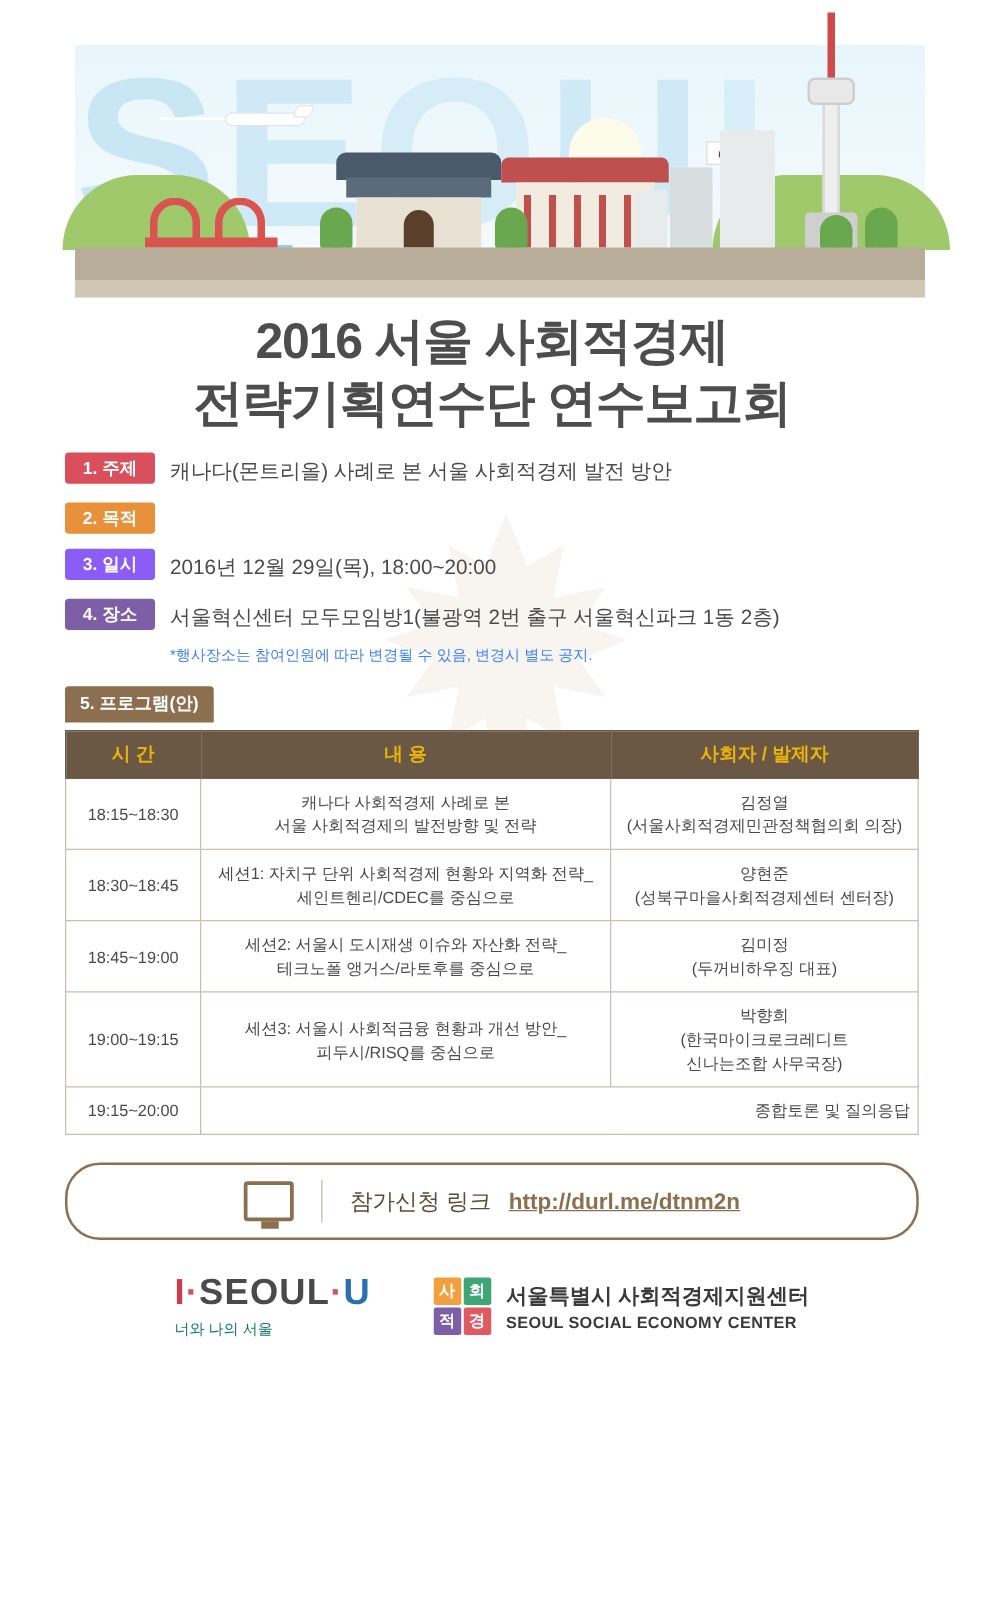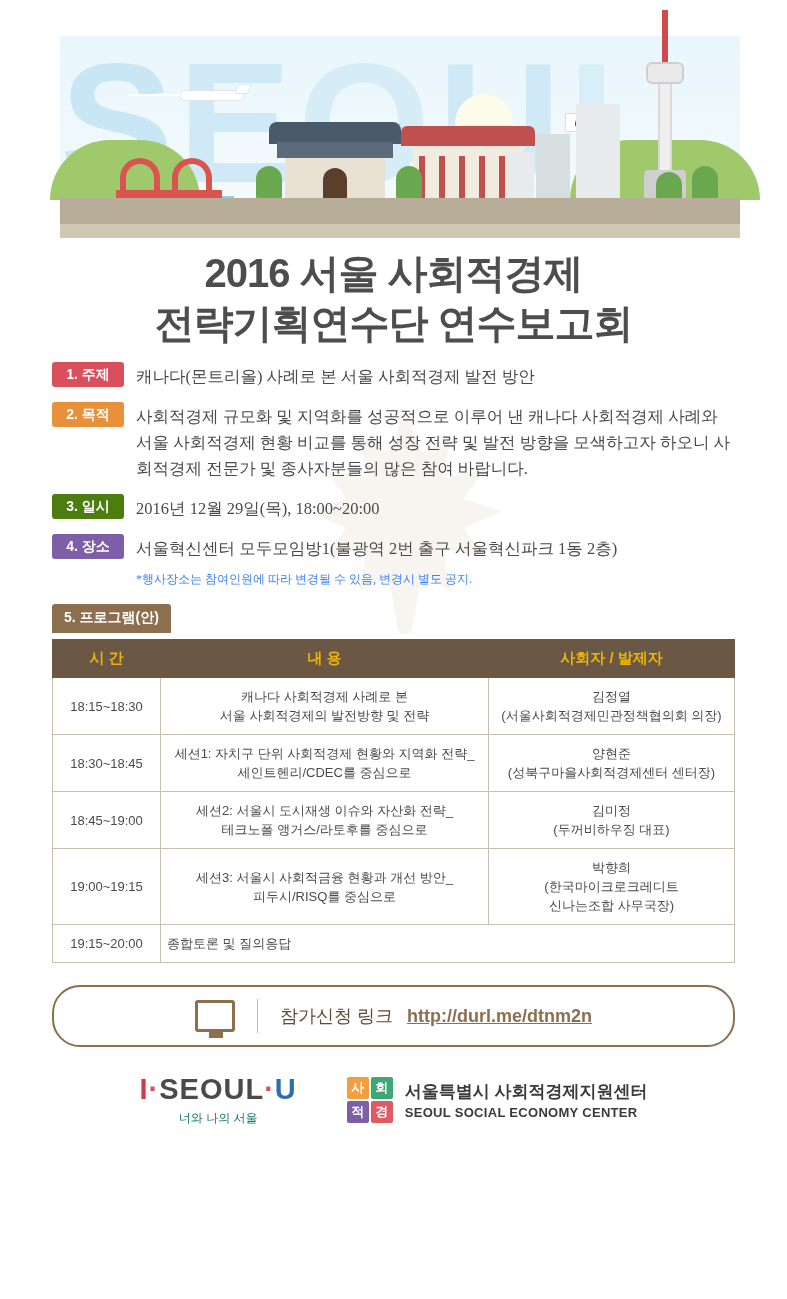--- a/index.html
+++ b/index.html
@@ -121,24 +121,24 @@
     color:#ffffff;
     font-size:14px;
     font-weight:bold;
     padding:4px 10px 5px 10px;
     border-radius:3px;
     margin-right:12px;
     line-height:16px;
   }
   .tag-1 { background:#d94f5c; }
   .tag-2 { background:#e8913a; }
-  .tag-3 { background:#4d7c0f; }
+  .tag-3 { background:#8b5cf6; }
   .tag-4 { background:#7f5ea8; }
 
-  .rtext { font-size:16.5px; line-height:26px; color:#4a4a4a; padding-top:2px;font-family:Liberation Serif, serif; }
+  .rtext { font-size:16.5px; line-height:26px; color:#4a4a4a; padding-top:2px; }
   .rtext .note { display:block; font-size:12px; color:#3b82f6; margin-top:4px; }
 
   
   .prog-tag-row { margin-bottom:6px; }
   .prog-tag {
     display:inline-block; background:#8c6f4e; color:#fff; font-size:14px; font-weight:bold;
     padding:5px 12px 6px 12px; border-radius:3px 3px 0 0;
   }
 
   
@@ -149,38 +149,38 @@
   table.program th {
     background:#6b5844; color:#eab308; font-size:15px; font-weight:bold;
     padding:9px 4px; border:1px solid #6b5844;
   }
   table.program td {
     border:1px solid #c9bfae; padding:9px 6px; text-align:center; line-height:19px;
   }
   table.program td.time { width:108px; font-size:13px; }
   table.program td.content-cell { width:328px; }
   table.program td.person { width:auto; }
-  table.program td.full { text-align:left; }
+  table.program td.full { text-align:right; }
 
   
   .linkbox {
     margin: 22px 52px 0 52px;
     border:2px solid #8c6f4e; border-radius:28px;
     height:62px; display:flex; align-items:center; justify-content:center;
     position:relative; z-index:2;
   }
   .monitor { width:40px; height:32px; border:3px solid #8c6f4e; border-radius:3px; position:relative; margin-right:22px;}
   .monitor:after { content:""; position:absolute; left:11px; bottom:-9px; width:14px; height:6px; background:#8c6f4e; }
   .divider-v { width:1px; height:34px; background:#c8b89f; margin-right:22px; }
   .link-label { font-size:18px; color:#5c4a36; font-weight:normal; margin-right:14px; }
   .link-url { font-size:18px; color:#8c6f4e; font-weight:bold; }
 
   
   .footer { margin-top:26px; display:flex; align-items:center; justify-content:center; gap:50px; position:relative; z-index:2;}
-  .iseoulu { text-align:center; }
+  .iseoulu { }
   .iseoulu .main { font-size:29px; font-weight:bold; letter-spacing:1px; color:#4a4a4a; }
   .iseoulu .main .dot { color:#d94f5c; }
   .iseoulu .main .i { color:#cf3b46; }
   .iseoulu .main .u { color:#2a6fb0; }
   .iseoulu .sub { font-size:12px; color:#0f766e; margin-top:4px; }
 
   .center-logo { display:flex; align-items:center; gap:12px; }
   .sq-logo { width:46px; height:46px; display:grid; grid-template-columns:1fr 1fr; grid-template-rows:1fr 1fr; gap:2px; }
   .sq { display:flex; align-items:center; justify-content:center; color:#fff; font-size:13px; font-weight:bold; border-radius:2px;}
   .sq1{background:#f2a03d;} .sq2{background:#3fa776;} .sq3{background:#7f5ea8;} .sq4{background:#e05a63;}
@@ -267,21 +267,20 @@
 
 <div class="content">
 
   <div class="row">
     <div class="tag tag-1">1. 주제</div>
     <div class="rtext">캐나다(몬트리올) 사례로 본 서울 사회적경제 발전 방안</div>
   </div>
 
   <div class="row">
     <div class="tag tag-2">2. 목적</div>
-    <div class="rtext">사회적경제 규모화 및 지역화를 성공적으로 이루어 낸 캐나다 사회적경제 사례와 서울 사회적경제 현황 비교를 통해 성장 전략 및 발전 방향을 모색하고자 하오니 사회적경제 전문가 및 종사자분들의 많은 참여 바랍니다.</div>
   </div>
 
   <div class="row">
     <div class="tag tag-3">3. 일시</div>
     <div class="rtext">2016년 12월 29일(목), 18:00~20:00</div>
   </div>
 
   <div class="row">
     <div class="tag tag-4">4. 장소</div>
     <div>

